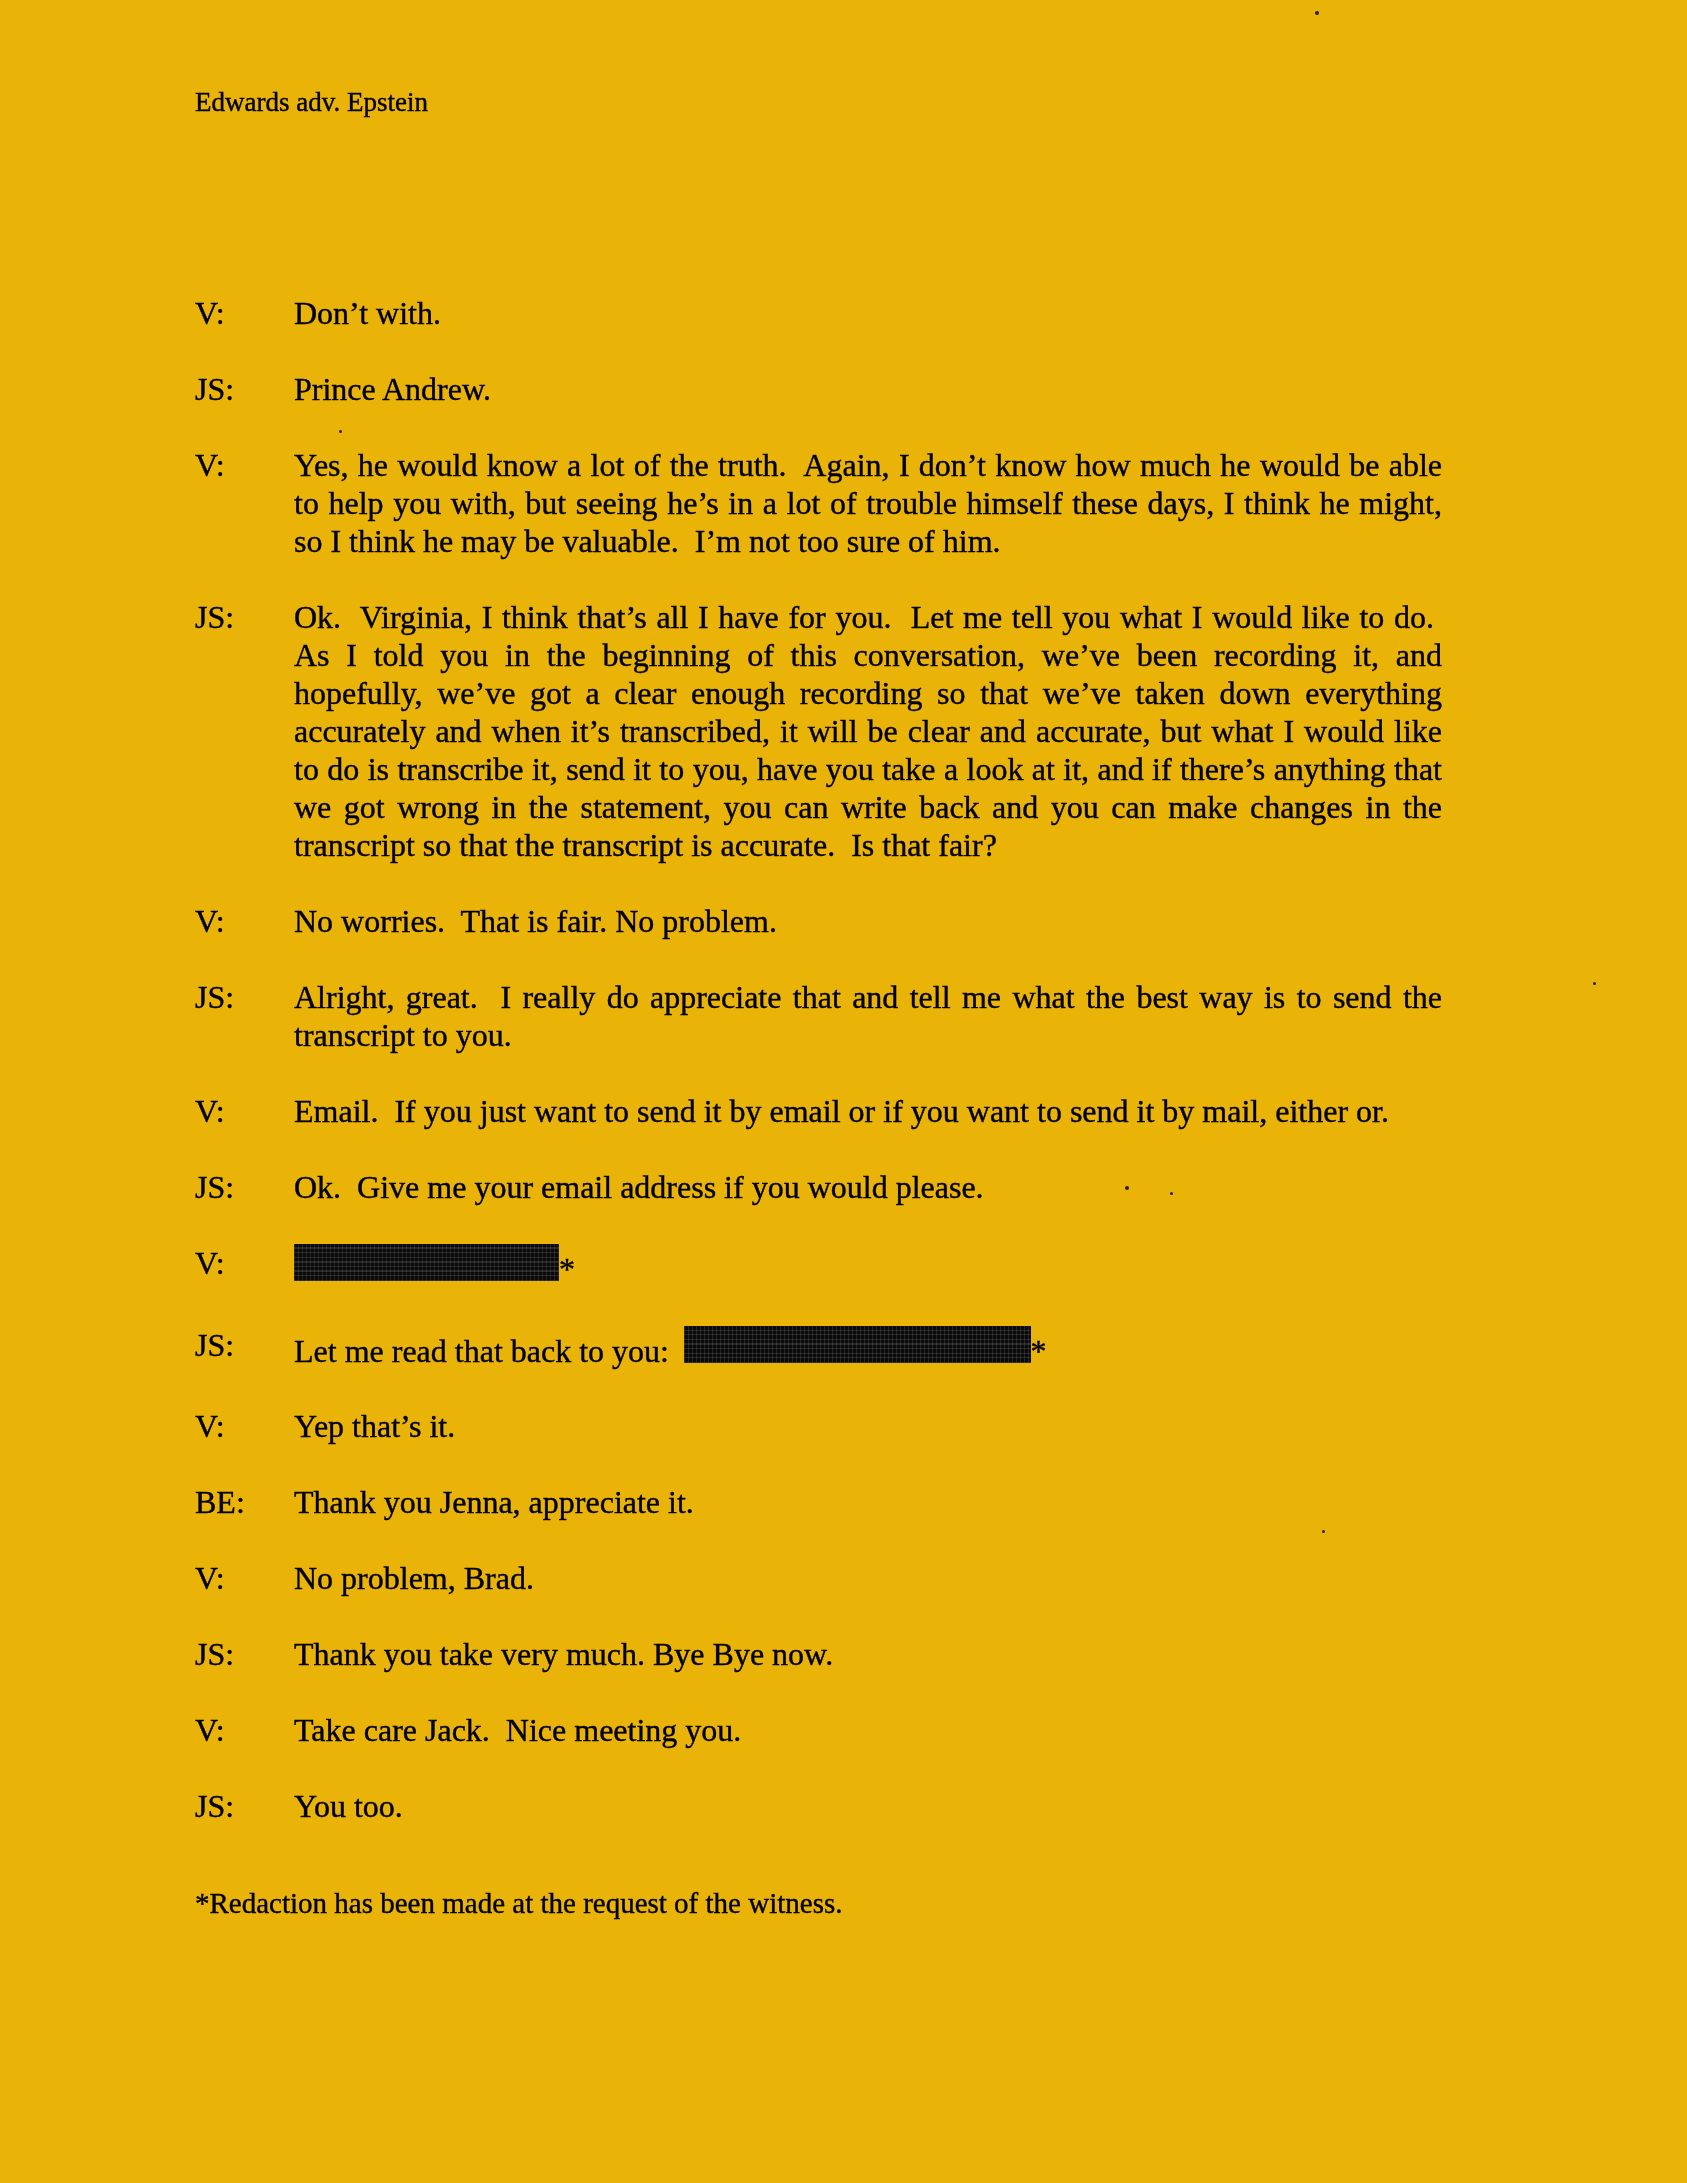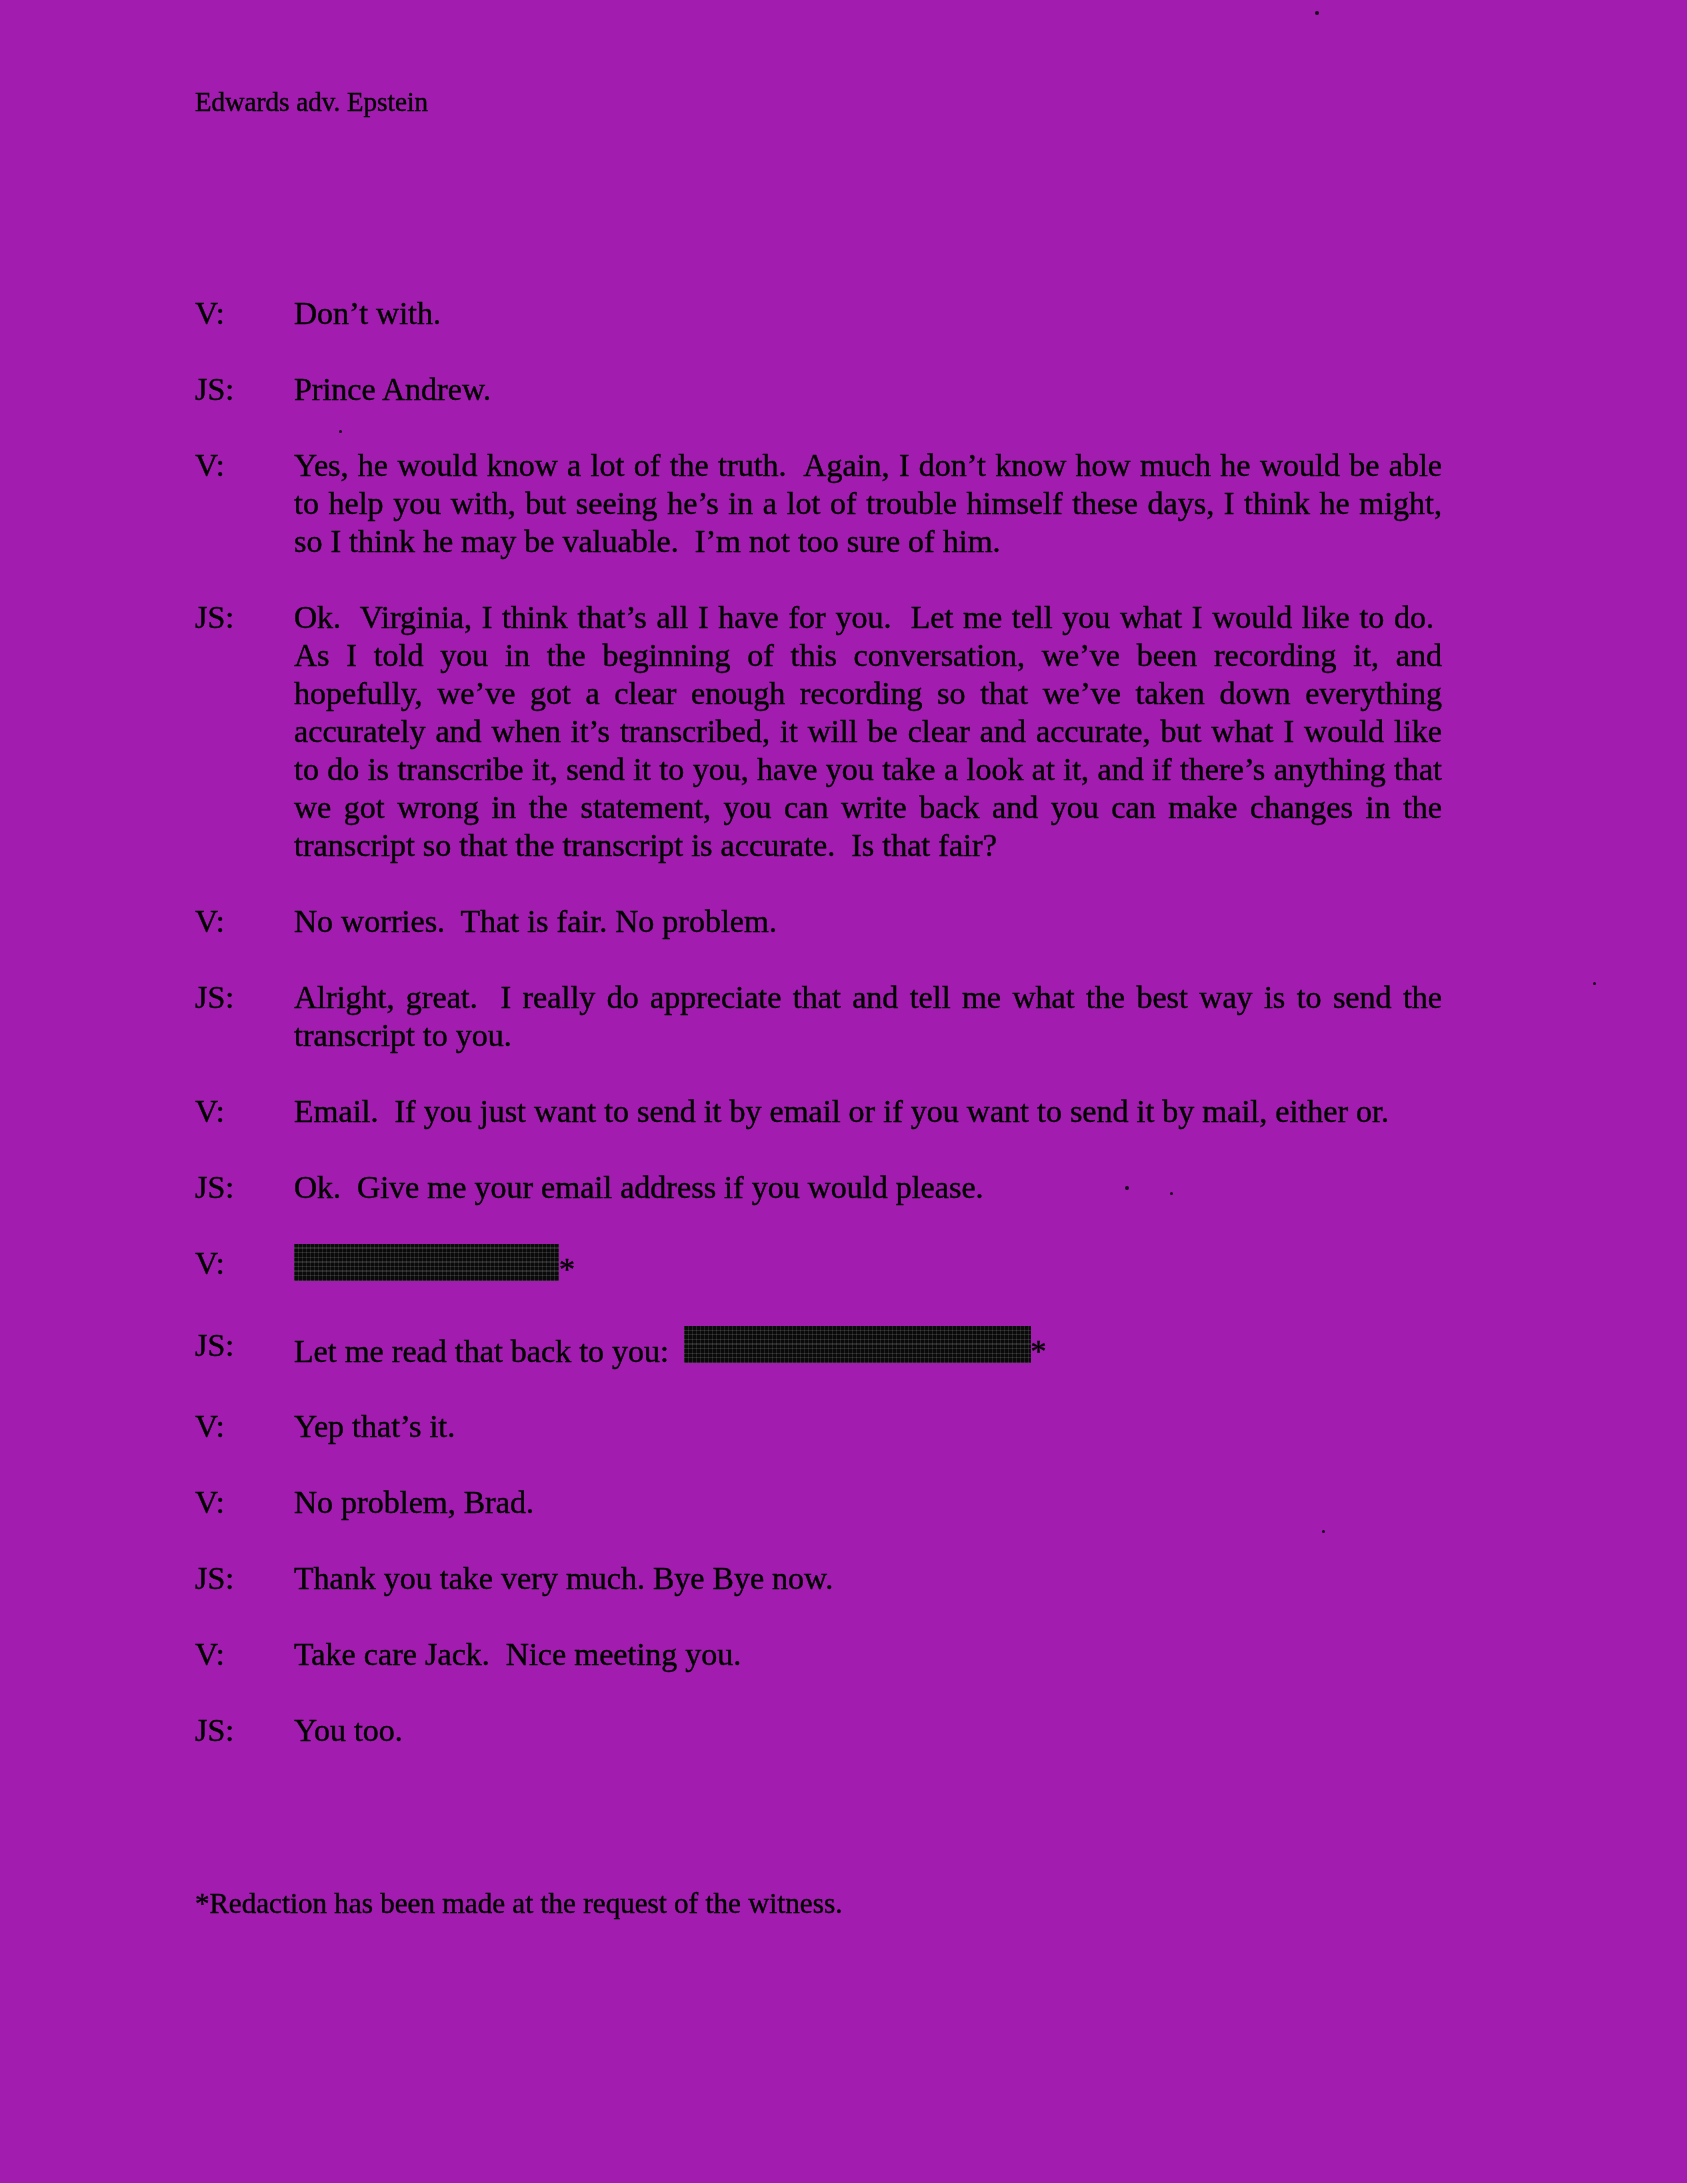--- a/index.html
+++ b/index.html
@@ -1,20 +1,20 @@
 <!DOCTYPE html>
 <html style="font-size:10.6px"><head>
 <meta charset="utf-8">
 <style>
   html, body { margin: 0; padding: 0; background: #ffffff; }
   .page {
     position: relative;
     width: 1687px;
     height: 2183px;
-    background: #a21caf;
+    background: #eab308;
     color: #000000;
     font-family: "Liberation Serif", "DejaVu Serif", serif;
     overflow: hidden;
     -webkit-text-stroke: 0.4px #000;
   }
   .header {
     position: absolute;
     left: 195px;
     top: 86px;
     font-size: 27px;
@@ -117,20 +117,24 @@
       </div>
       <div class="entry">
         <div class="speaker">JS:</div>
         <div class="utterance">Let me read that back to you:<span class="redaction after-text" style="width: 347px;"></span><span class="red-ast">*</span></div>
       </div>
       <div class="entry">
         <div class="speaker">V:</div>
         <div class="utterance">Yep that’s it.</div>
       </div>
       <div class="entry">
+        <div class="speaker">BE:</div>
+        <div class="utterance">Thank you Jenna, appreciate it.</div>
+      </div>
+      <div class="entry">
         <div class="speaker">V:</div>
         <div class="utterance">No problem, Brad.</div>
       </div>
       <div class="entry">
         <div class="speaker">JS:</div>
         <div class="utterance">Thank you take very much. Bye Bye now.</div>
       </div>
       <div class="entry">
         <div class="speaker">V:</div>
         <div class="utterance">Take care Jack.&nbsp; Nice meeting you.</div>

